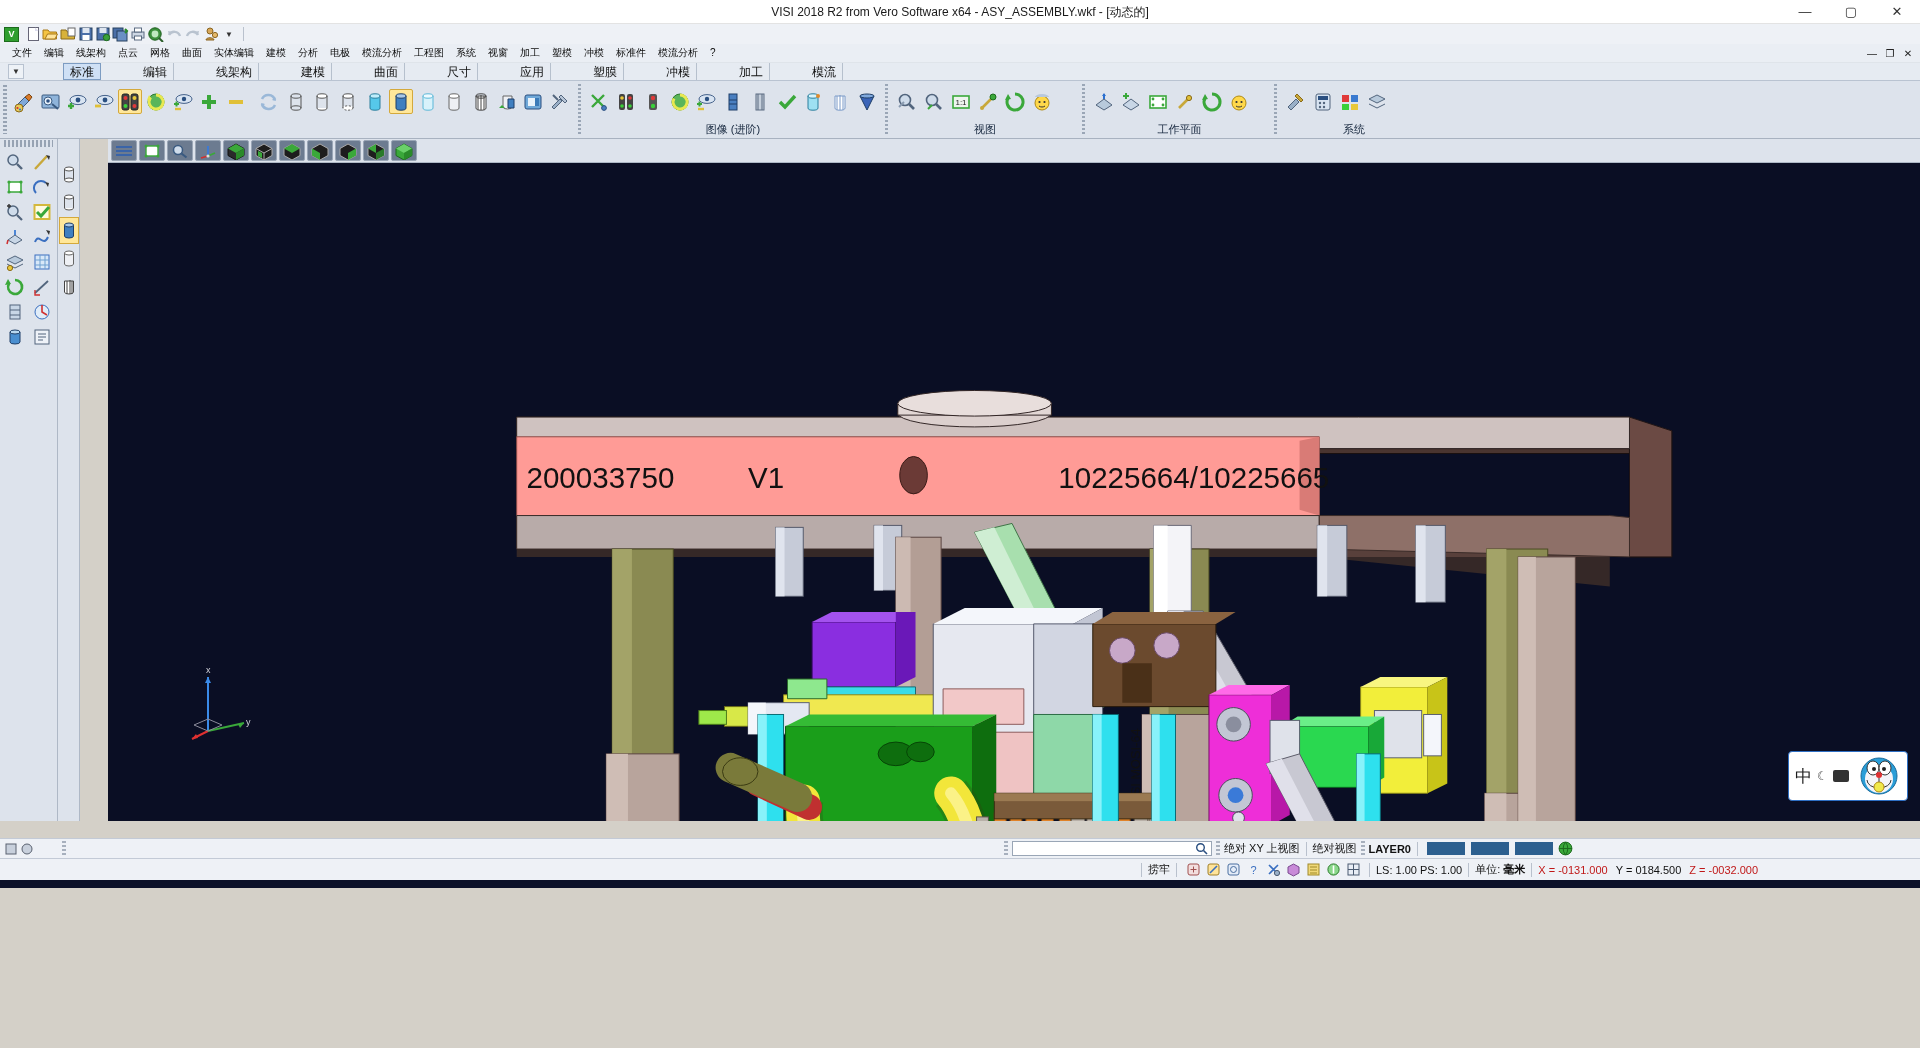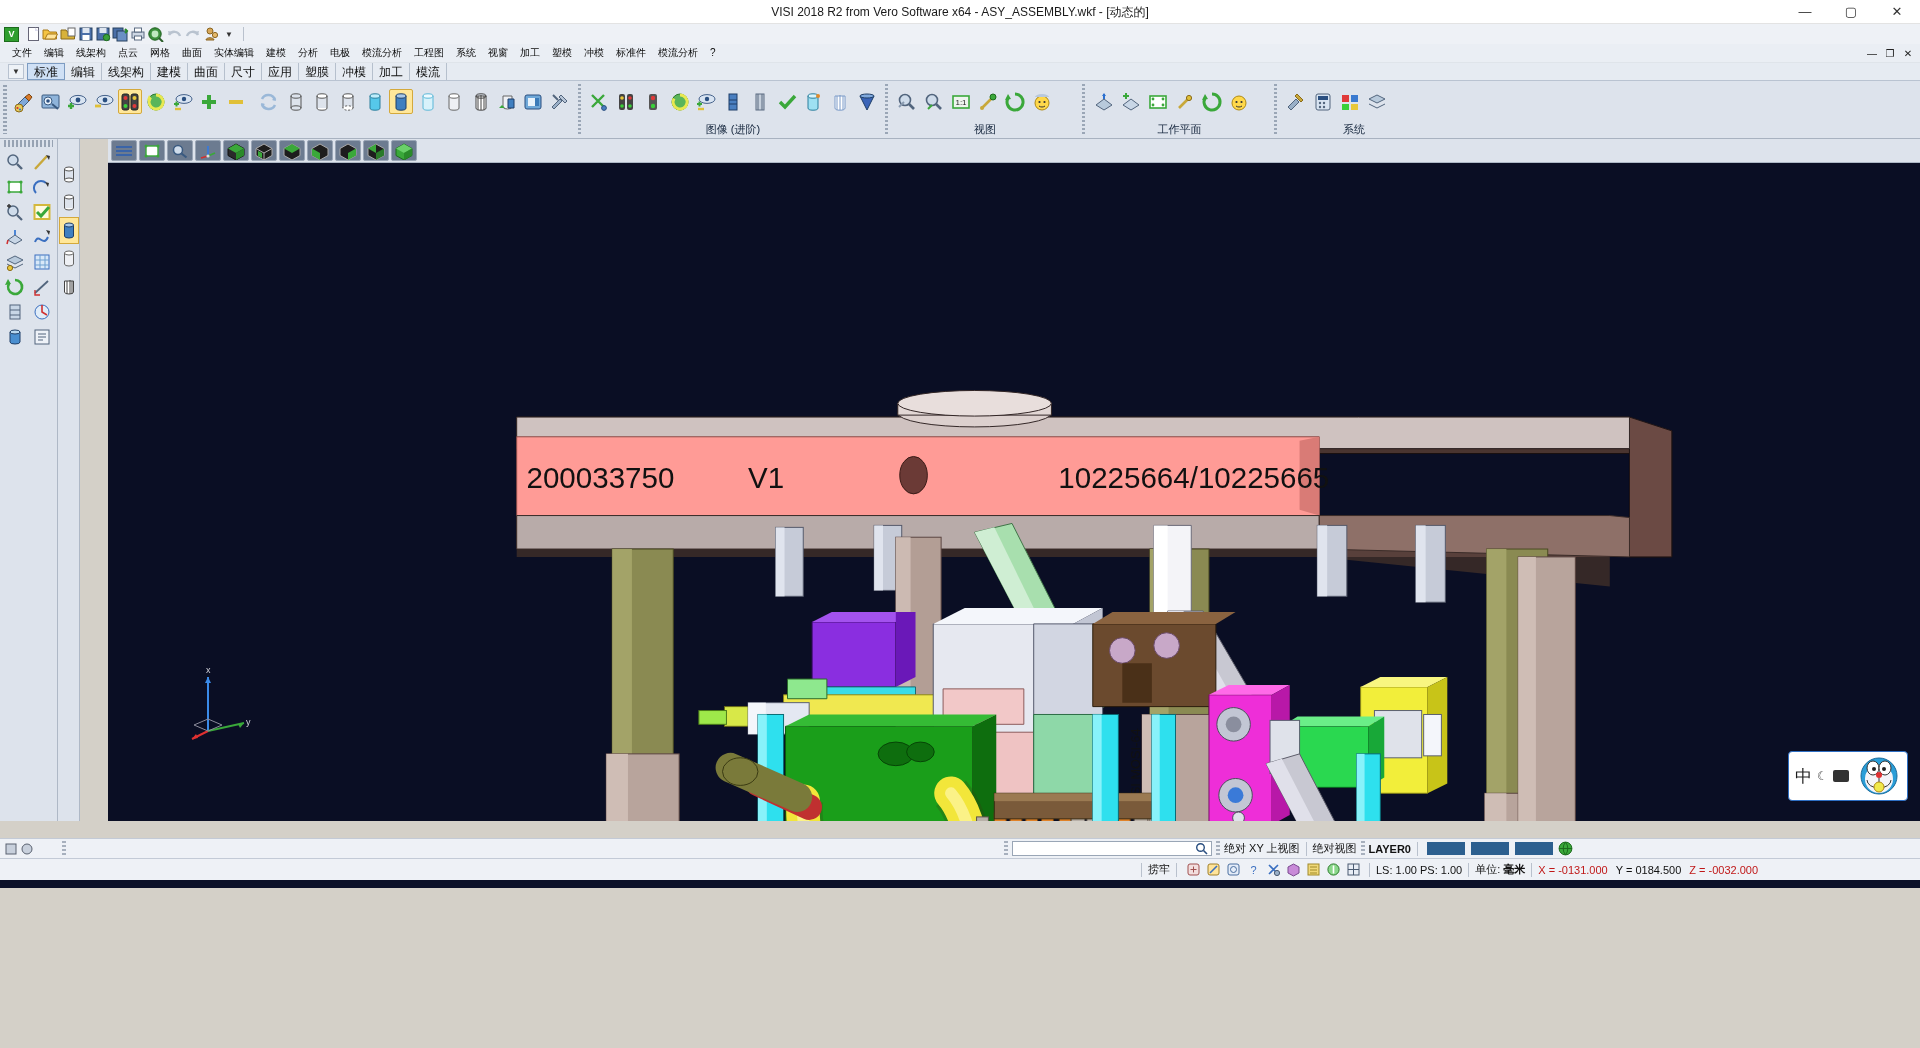--- a/index.html
+++ b/index.html
@@ -42,21 +42,21 @@
   .tabrow {
     height: 18px; background: #e6ebf2; display: flex; align-items: stretch;
     flex: none; border-bottom: 1px solid #b9c3d1; padding-left: 2px;
   }
   .tabrow .dropcaret {
     width: 16px; display: flex; align-items: center; justify-content: center;
     font-size: 8px; color: #333; border: 1px solid #b8c2d0; background: #eef2f7; margin: 1px 3px 1px 6px;
   }
   .tabrow .tab {
     font-size: 12px; color: #111; padding: 0 6px; display: flex; align-items: center;
-    border-right: 1px solid #b6c0cd; line-height: 16px;
+    border-right: 1px solid #b6c0cd; line-height: 16px; margin-left: 36px;
   }
   .tabrow .tab.active { background: #cfe0f5; border: 1px solid #7d9cc2; }
 
   
   .ribbon {
     height: 58px; background: #dde3ec; display: flex; flex: none;
     border-bottom: 1px solid #a8b2c0; position: relative;
   }
   .rgroup { display: flex; flex-direction: column; position: relative; }
   .rgroup .icons { display: flex; align-items: center; height: 40px; padding: 1px 3px 0 3px; }

